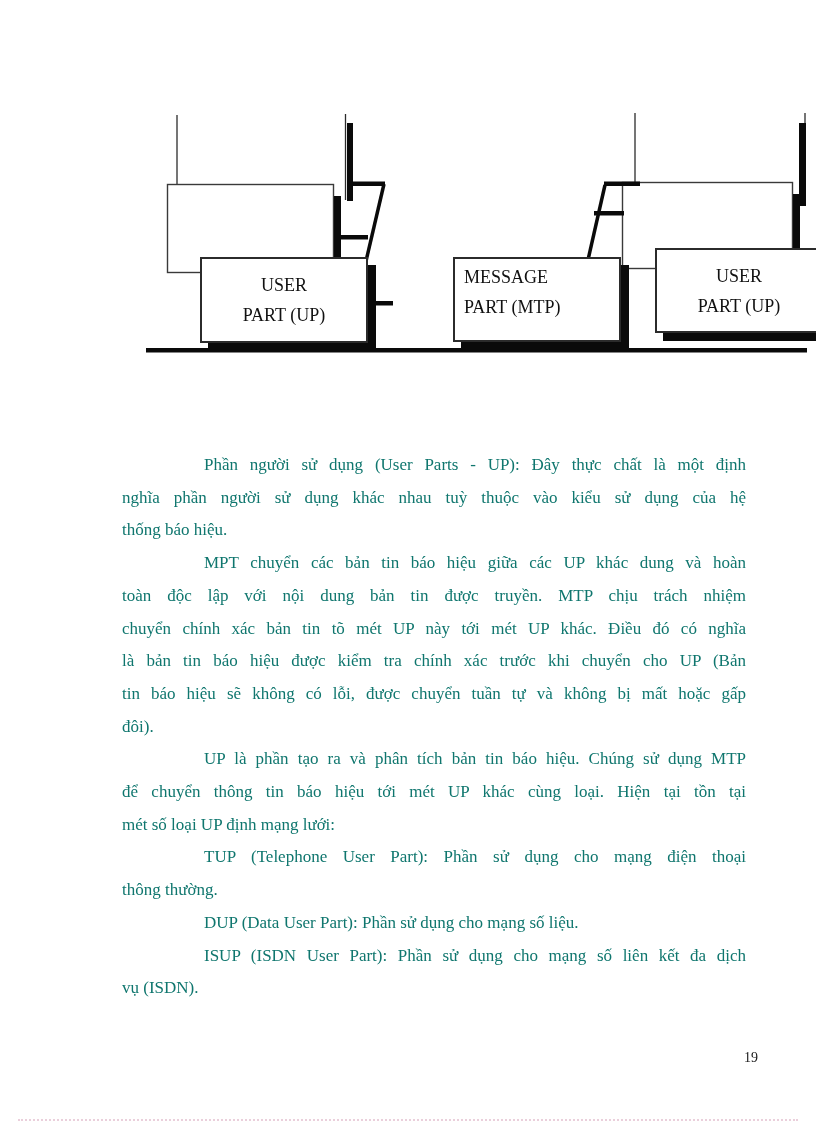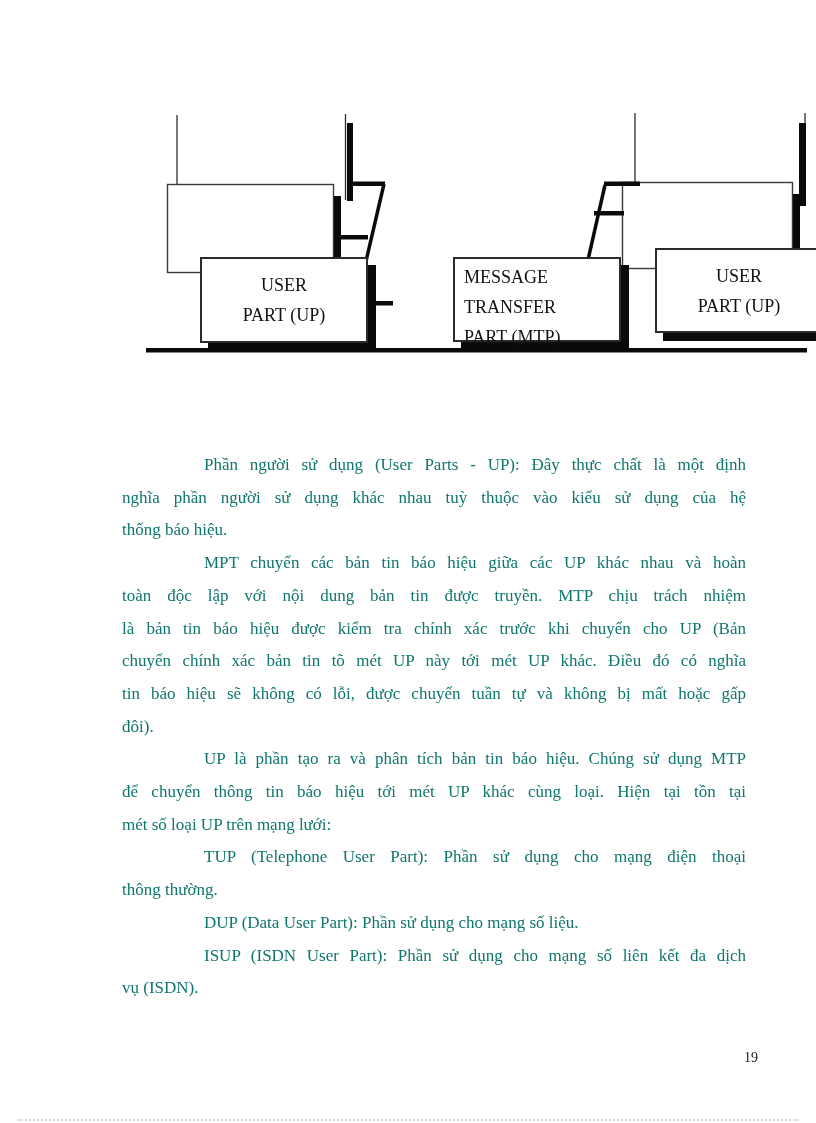--- a/index.html
+++ b/index.html
@@ -100,49 +100,48 @@
       <rect x="146" y="348" width="661" height="4.5" fill="#0a0a0a"></rect>
     </svg>
 
     <div class="fig-box center box-left-up">
       <span>USER</span>
       <span>PART (UP)</span>
     </div>
 
     <div class="fig-box box-mtp">
       <span>MESSAGE</span>
-      <span>TRANSFER</span>
       <span>PART (MTP)</span>
     </div>
 
     <div class="fig-box center box-right-up">
       <span>USER</span>
       <span>PART (UP)</span>
     </div>
   </div>
 
 
   <div class="body-text">
       <div class="para">
         <div class="line first">Phần người sử dụng (User Parts - UP): Đây thực chất là một định</div>
         <div class="line">nghĩa phần người sử dụng khác nhau tuỳ thuộc vào kiểu sử dụng của hệ</div>
         <div class="line last">thống báo hiệu.</div>
       </div>
       <div class="para">
-        <div class="line first">MPT chuyển các bản tin báo hiệu giữa các UP khác nhau và hoàn</div>
+        <div class="line first">MPT chuyển các bản tin báo hiệu giữa các UP khác dung và hoàn</div>
         <div class="line">toàn độc lập với nội dung bản tin được truyền. MTP chịu trách nhiệm</div>
+        <div class="line">chuyển chính xác bản tin tõ mét UP này tới mét UP khác. Điều đó có nghĩa</div>
         <div class="line">là bản tin báo hiệu được kiểm tra chính xác trước khi chuyển cho UP (Bản</div>
-        <div class="line">chuyển chính xác bản tin tõ mét UP này tới mét UP khác. Điều đó có nghĩa</div>
         <div class="line">tin báo hiệu sẽ không có lỗi, được chuyển tuần tự và không bị mất hoặc gấp</div>
         <div class="line last">đôi).</div>
       </div>
       <div class="para">
         <div class="line first">UP là phần tạo ra và phân tích bản tin báo hiệu. Chúng sử dụng MTP</div>
         <div class="line">để chuyển thông tin báo hiệu tới mét UP khác cùng loại. Hiện tại tồn tại</div>
-        <div class="line last">mét số loại UP trên mạng lưới:</div>
+        <div class="line last">mét số loại UP định mạng lưới:</div>
       </div>
       <div class="para">
         <div class="line first">TUP (Telephone User Part): Phần sử dụng cho mạng điện thoại</div>
         <div class="line last">thông thường.</div>
       </div>
       <div class="para">
         <div class="line first last">DUP (Data User Part): Phần sử dụng cho mạng số liệu.</div>
       </div>
       <div class="para">
         <div class="line first">ISUP (ISDN User Part): Phần sử dụng cho mạng số liên kết đa dịch</div>

